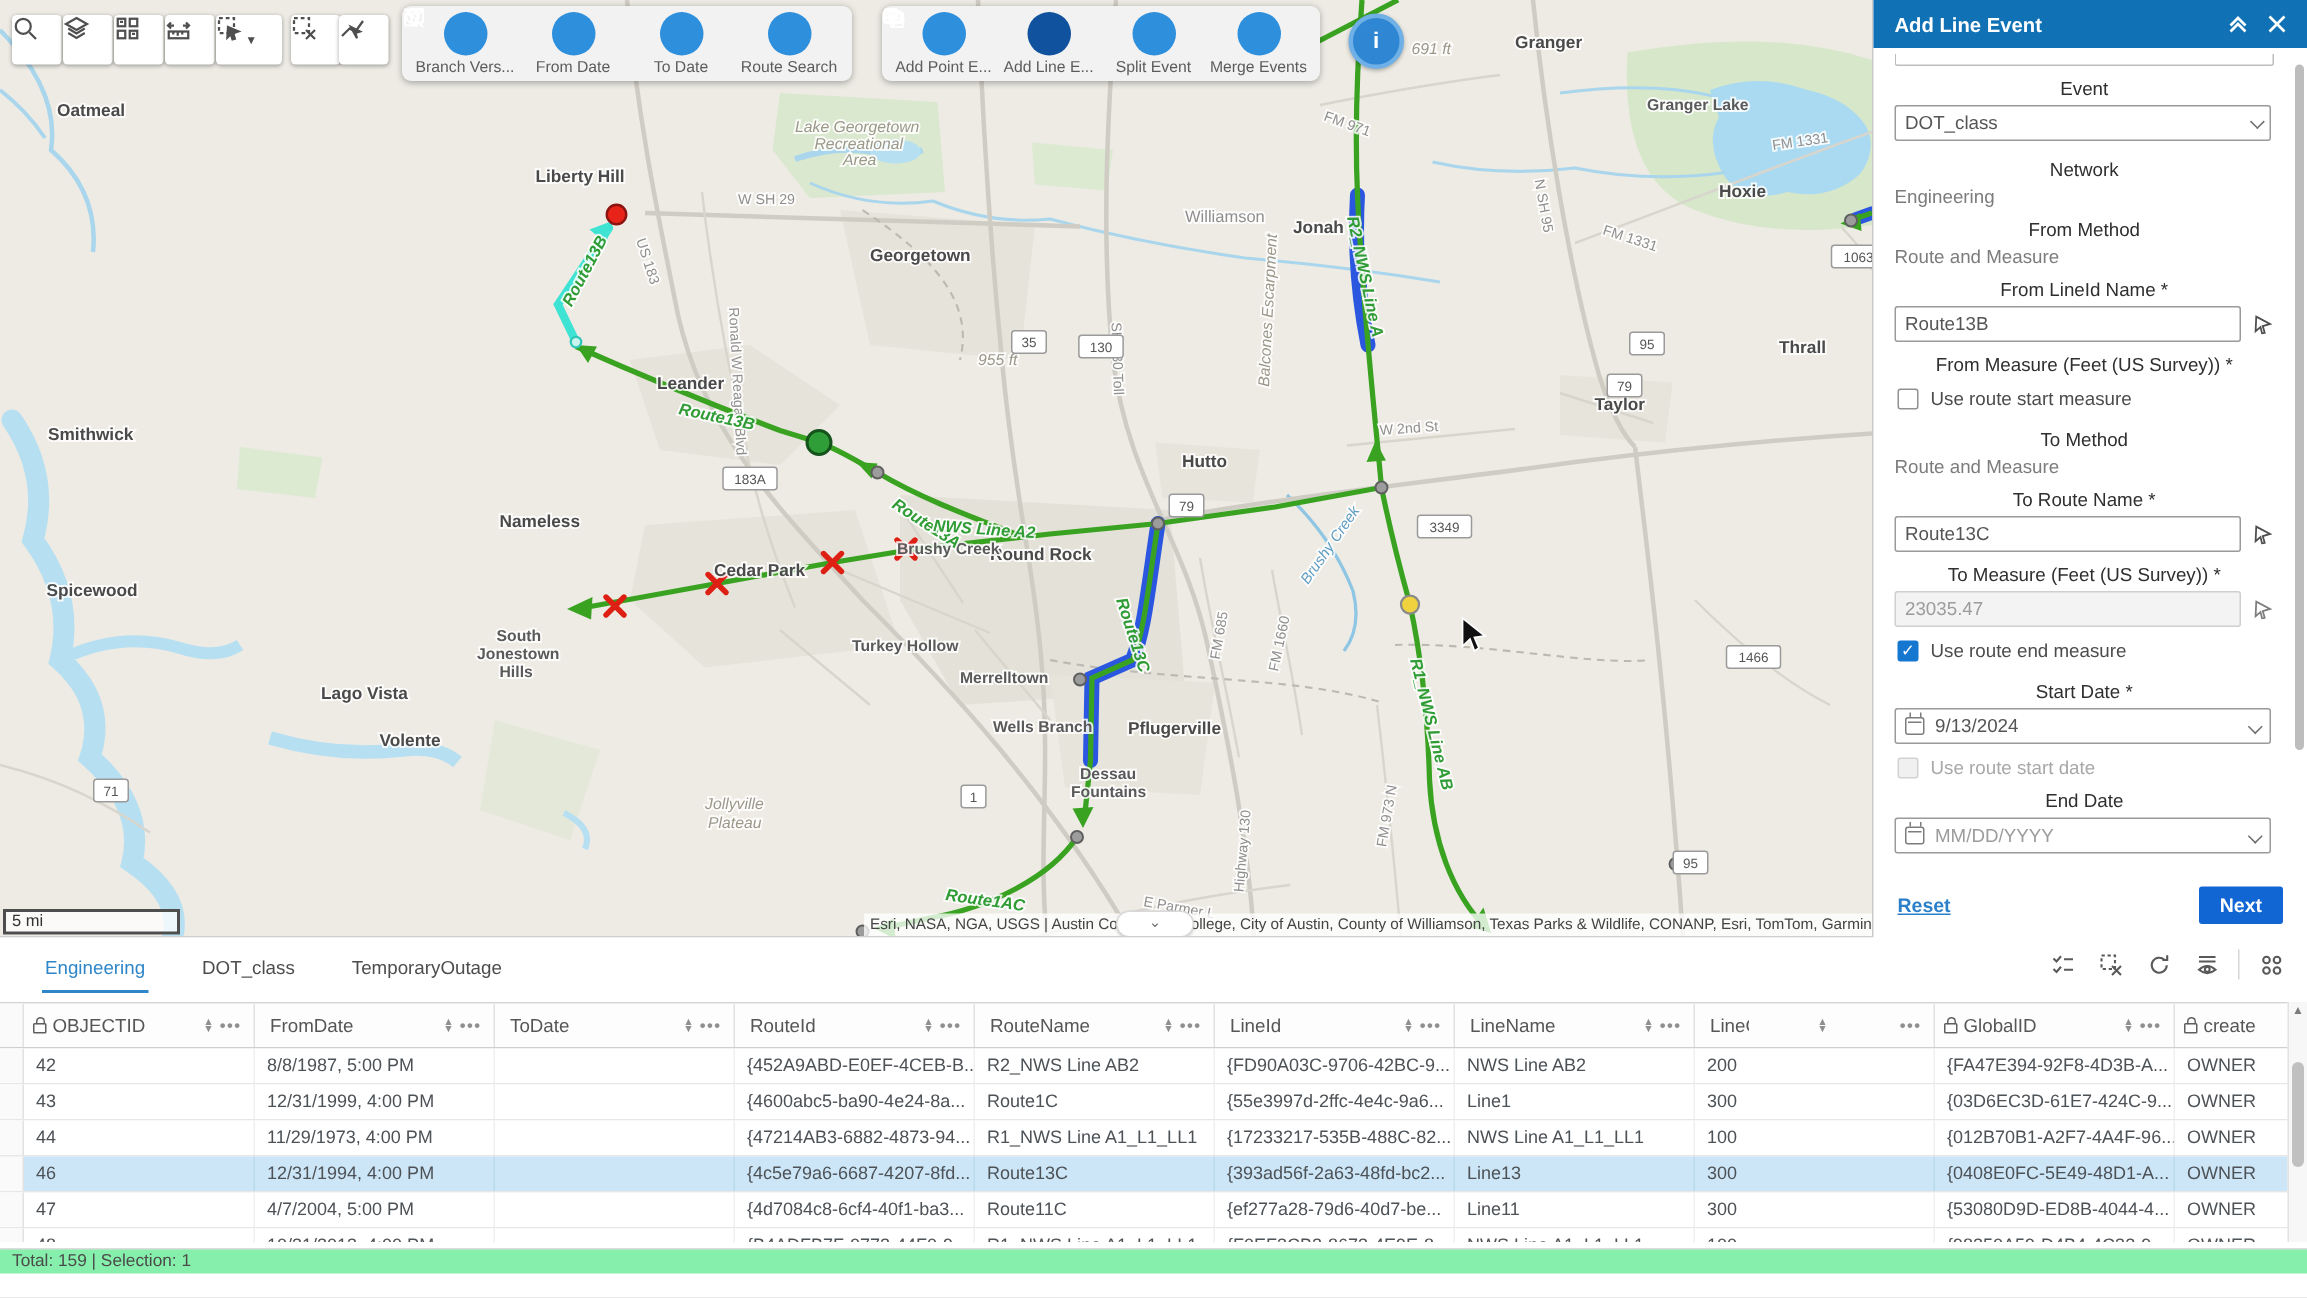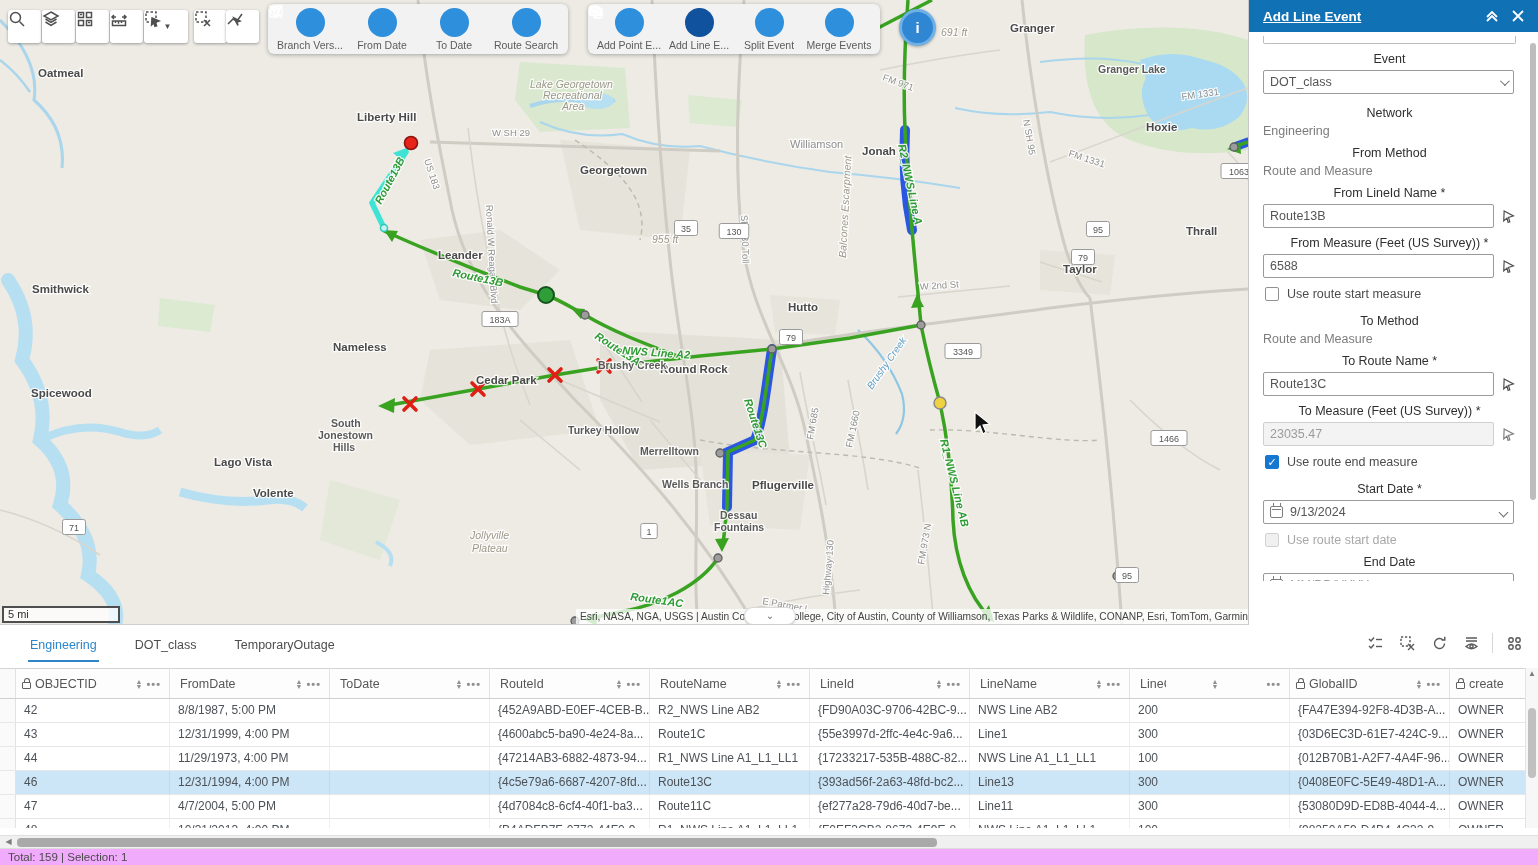--- a/index.html
+++ b/index.html
@@ -35,21 +35,21 @@
   #scalebar{position:absolute;left:2px;top:606px;width:118px;height:17px;border:2px solid #4e4e4e;
     background:rgba(255,255,255,.75);font-size:11px;color:#323232;padding:0 0 0 4px;line-height:13px;}
   #attrib{position:absolute;left:576px;top:609px;width:672px;height:16px;background:rgba(255,255,255,.78);
     font-size:10.2px;color:#444;white-space:nowrap;overflow:hidden;line-height:16px;padding-left:4px;}
   #attrib-toggle{position:absolute;left:744px;top:607px;width:52px;height:18px;background:#fff;border:1px solid #d9d9d9;
     border-radius:9px;box-shadow:0 1px 2px rgba(0,0,0,.2);color:#6f6f6f;font-size:10px;text-align:center;line-height:16px;}
 
   
   #panel{position:absolute;left:1248px;top:0;width:290px;height:625px;background:#fff;border-left:1px solid #c9c9c9;}
   #panel-header{height:32px;background:#1171b5;color:#fff;display:flex;align-items:center;padding:0 10px 0 14px;}
-  #panel-title{font-size:13.5px;font-weight:bold;flex:1;text-decoration:underline;}
+  #panel-title{font-size:13.5px;font-weight:bold;flex:1;}
   .ph-icon{color:#fff;width:20px;height:20px;display:flex;align-items:center;justify-content:center;margin-left:6px;}
   #panel-body{position:absolute;left:0;top:32px;right:0;bottom:44px;padding:4px 22px 0 14px;overflow:hidden;}
   #panel-scroll{position:absolute;right:2px;top:43px;width:6px;height:457px;background:#bdbdbd;border-radius:3px;}
   .cut-input{height:8px;border:1px solid #bdbdbd;border-top:none;border-radius:0 0 2px 2px;margin-bottom:6px;}
   .flabel{font-size:12.5px;color:#2f2f2f;margin:8px 0 4px 0;text-align:center;}
   .fvalue{font-size:12.5px;color:#7c7c7c;margin:2px 0 2px 0;}
   .finput{position:relative;display:flex;align-items:center;height:24px;border:1px solid #9a9a9a;border-radius:2px;
     background:#fff;font-size:12.5px;color:#555;padding:0 6px;margin-right:22px;}
   .finput.disabled{background:#f3f3f3;border-color:#cfcfcf;color:#9c9c9c;}
   .finput .chev{margin-left:auto;}
@@ -93,21 +93,21 @@
   .dcell{font-size:12px;color:#4d5257;border-right:1px solid #efefef;padding:0 8px;line-height:23px;white-space:nowrap;overflow:hidden;flex:none;}
   .drow.selected .dcell{border-right-color:#badbee;}
   .drow.selected .dcell:first-child{box-shadow:inset 0 0 0 2px #2e86c8;}
   .gutter{width:16px;flex:none;background:#fafafa;border-right:1px solid #e2e2e2;}
   #vscroll{position:absolute;right:0;top:43px;width:13px;height:160px;background:#f7f7f7;border-left:1px solid #e3e3e3;}
   #vscroll .arr{height:13px;text-align:center;font-size:8px;color:#7c7c7c;line-height:12px;}
   #vscroll .thumb{position:absolute;left:2px;right:2px;top:40px;height:70px;background:#c0c0c0;border-radius:4px;}
   #hscroll{position:absolute;left:0;top:210px;width:1538px;height:13px;background:#f0f0f0;border-top:1px solid #e0e0e0;}
   #hscroll .arr{position:absolute;left:2px;top:0;width:13px;height:12px;text-align:center;font-size:8px;color:#7c7c7c;line-height:12px;}
   #hscroll .thumb{position:absolute;left:17px;top:1.5px;width:920px;height:9px;background:#a9a9a9;border-radius:4px;}
-  #statusbar{position:absolute;left:0;top:223px;width:1538px;height:17px;background:#f0abfc;border-top:1px solid #dcdcdc;
+  #statusbar{position:absolute;left:0;top:207px;width:1538px;height:17px;background:#86efac;border-top:1px solid #dcdcdc;
     font-size:11.5px;color:#4a4a4a;line-height:16px;padding-left:8px;}
 </style>
 </head>
 <body>
 
 <div id="app">
 
   <div id="map">
     <svg width="1248" height="625" viewBox="0 0 1248 625">
 
@@ -538,30 +538,20 @@
             <span>Route13B</span>
           </div>
         <span class="pick-btn">
           <svg width="13" height="13" viewBox="0 0 12 12">
               <path d="M2,1 L10.5,5.5 L6,6.8 L7.2,11 L5.6,11.4 L4.6,7.4 L1.6,10 Z" fill="none" stroke="#4f4f4f" stroke-width="1.1"></path>
             </svg>
         </span>
       </div>
 
       <div class="flabel">From Measure (Feet (US Survey)) *</div>
-      <div class="fieldrow">
-        <div class="finput">
-            <span>6588</span>
-          </div>
-        <span class="pick-btn">
-          <svg width="13" height="13" viewBox="0 0 12 12">
-              <path d="M2,1 L10.5,5.5 L6,6.8 L7.2,11 L5.6,11.4 L4.6,7.4 L1.6,10 Z" fill="none" stroke="#4f4f4f" stroke-width="1.1"></path>
-            </svg>
-        </span>
-      </div>
 
       <div class="cb-row">
         <span class="cb"></span>
         <span>Use route start measure</span>
       </div>
 
       <div class="flabel" style="margin-top:13px;">To Method</div>
       <div class="fvalue">Route and Measure</div>
 
       <div class="flabel">To Route Name *</div>
@@ -608,20 +598,24 @@
       <div class="finput" style="margin-right:2px;">
         <span class="cal"></span>
         <span class="placeholder">MM/DD/YYYY</span>
         <span class="chev" style="margin-left:auto;"></span>
       </div>
 
     </div>
 
     <div id="panel-scroll"></div>
 
+    <div id="panel-footer">
+      <a id="reset-link" href="#">Reset</a>
+      <button id="next-btn">Next</button>
+    </div>
   </aside>
 
   <div id="bottom">
     <div id="tabs">
         <div class="tab active">Engineering</div>
         <div class="tab">DOT_class</div>
         <div class="tab">TemporaryOutage</div>
       </div>
 
     <div id="table-tools">

